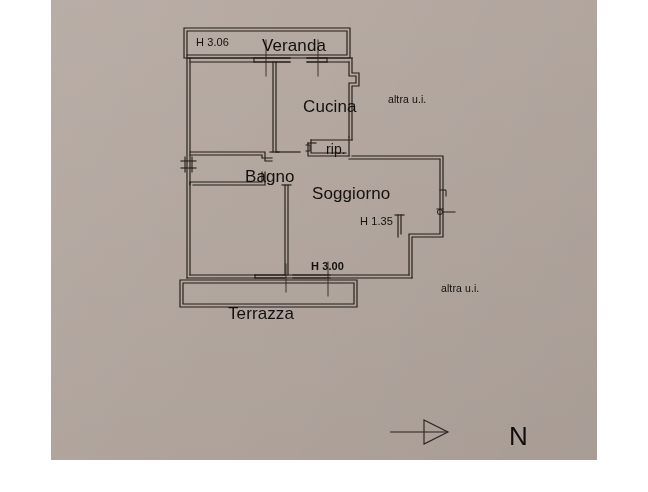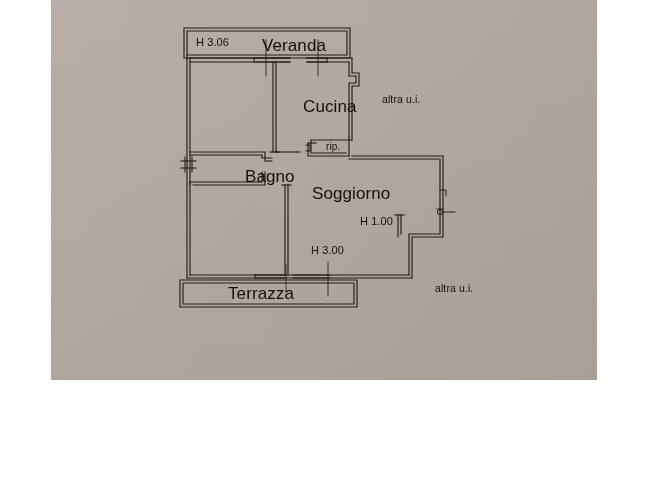--- a/index.html
+++ b/index.html
@@ -3,21 +3,21 @@
 <meta charset="utf-8">
 <style>
   html, body {
     margin: 0;
     padding: 0;
     background: #ffffff;
   }
   #screenshot {
     position: relative;
     width: 648px;
-    height: 380px;
+    height: 460px;
     background: #ffffff;
     overflow: hidden;
     font-family: "Liberation Sans", sans-serif;
   }
   
   #paper {
     position: absolute;
     left: 51px;
     top: 0px;
     width: 546px;
@@ -35,23 +35,23 @@
     height: 492px;
   }
   .plan-label {
     position: absolute;
     color: #14100e;
     font-family: "Liberation Sans", sans-serif;
     white-space: nowrap;
     letter-spacing: 0.1px;
   }
   .lbl-room { font-size: 17px; }
-  .lbl-small { font-size: 10px; }
+  .lbl-small { font-size: 14px; }
   .lbl-height { font-size: 11px; }
-  .lbl-other { font-size: 10.5px; }
+  .lbl-other { font-size: 10.5px; margin-left: 6px; }
   .lbl-north {
     font-size: 26px;
     color: #100d0b;
     font-family: "Liberation Sans", sans-serif;
   }
 </style>
 </head>
 <body>
 
 <div id="screenshot">
@@ -199,25 +199,25 @@
   <div class="plan-label lbl-room" style="left:262px; top:36px;">Veranda</div>
 
   <div class="plan-label lbl-room" style="left:303px; top:97px;text-align:center;">Cucina</div>
 
   <div class="plan-label lbl-small" style="left:326px; top:141px;">rip.</div>
 
   <div class="plan-label lbl-room" style="left:209px; top:167px;margin-left:36px;">Bagno</div>
 
   <div class="plan-label lbl-room" style="left:312px; top:184px;text-align:center;">Soggiorno</div>
 
-  <div class="plan-label lbl-height" style="left:360px; top:215px;">H 1.00</div>
-
-  <div class="plan-label lbl-height" style="left:311px; top:244px;">H 3.00</div>
-
-  <div class="plan-label lbl-room" style="left:228px; top:284px;">Terrazza</div>
+  <div class="plan-label lbl-height" style="left:360px; top:215px;">H 1.35</div>
+
+  <div class="plan-label lbl-height" style="left:311px; top:260px;font-weight:bold;">H 3.00</div>
+
+  <div class="plan-label lbl-room" style="left:228px; top:304px;">Terrazza</div>
 
   <div class="plan-label lbl-other" style="left:382px; top:93px;">altra u.i.</div>
 
   <div class="plan-label lbl-other" style="left:435px; top:282px;">altra u.i.</div>
 
   <div class="plan-label lbl-north" style="left:509px; top:421px;">N</div>
 
 </div>
 
 </body></html>

